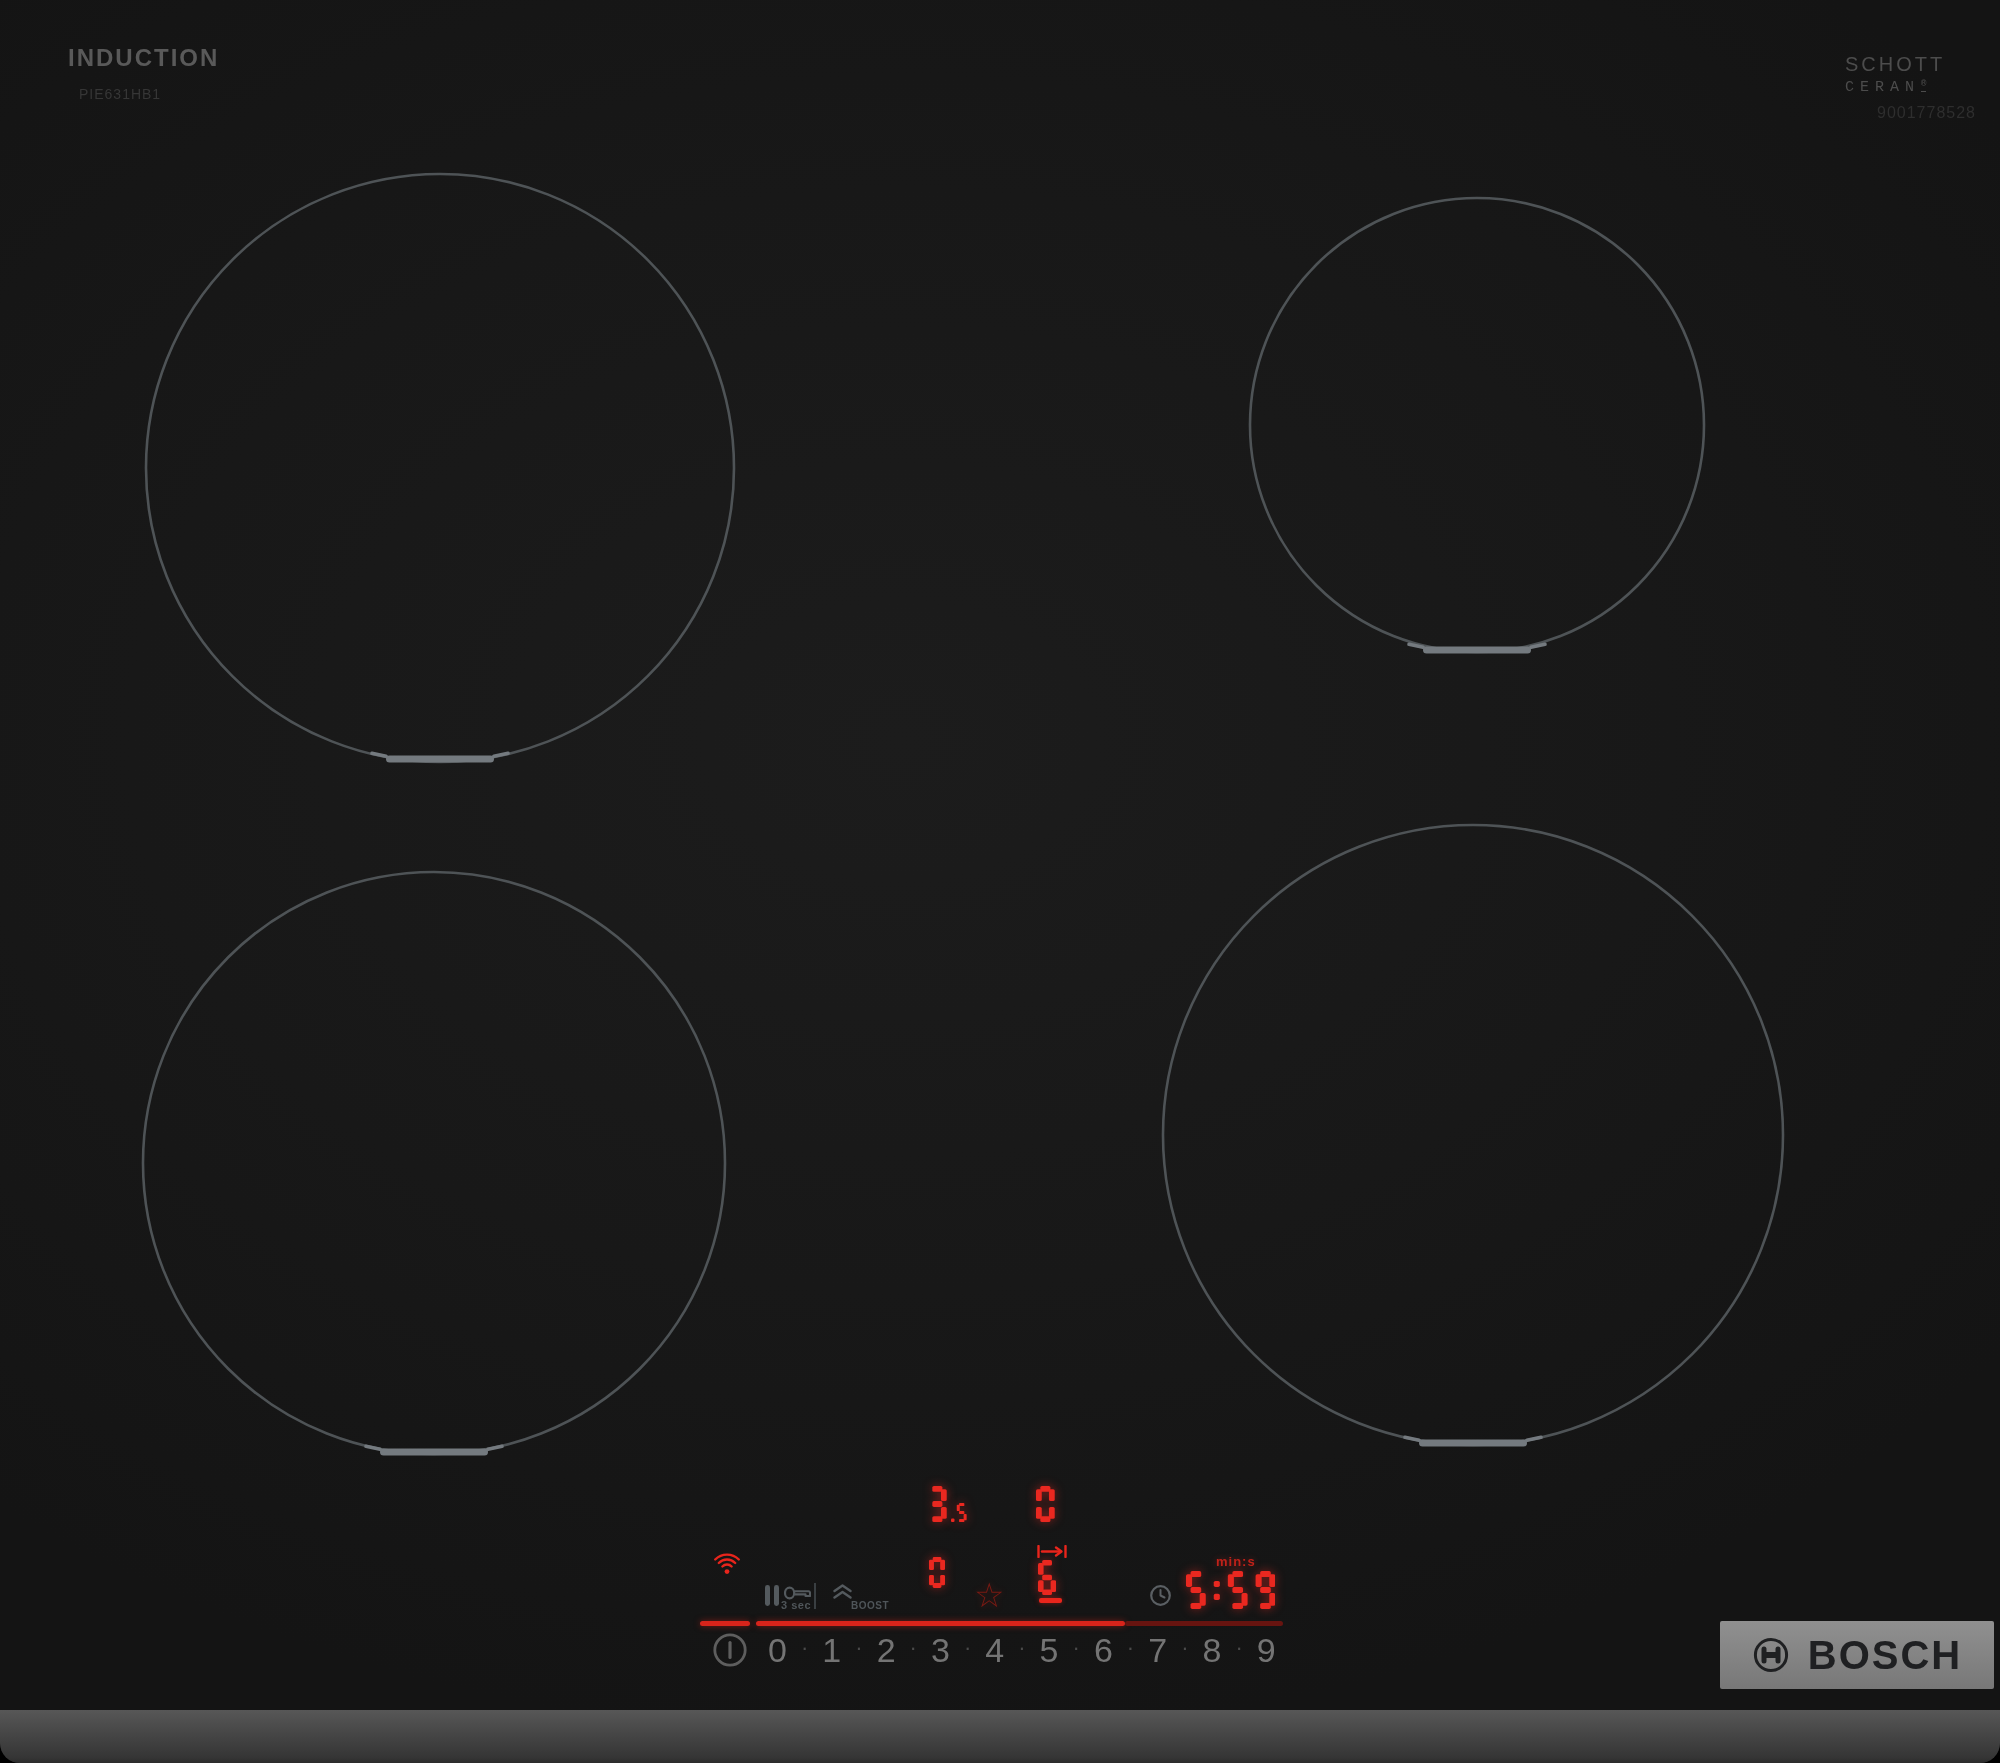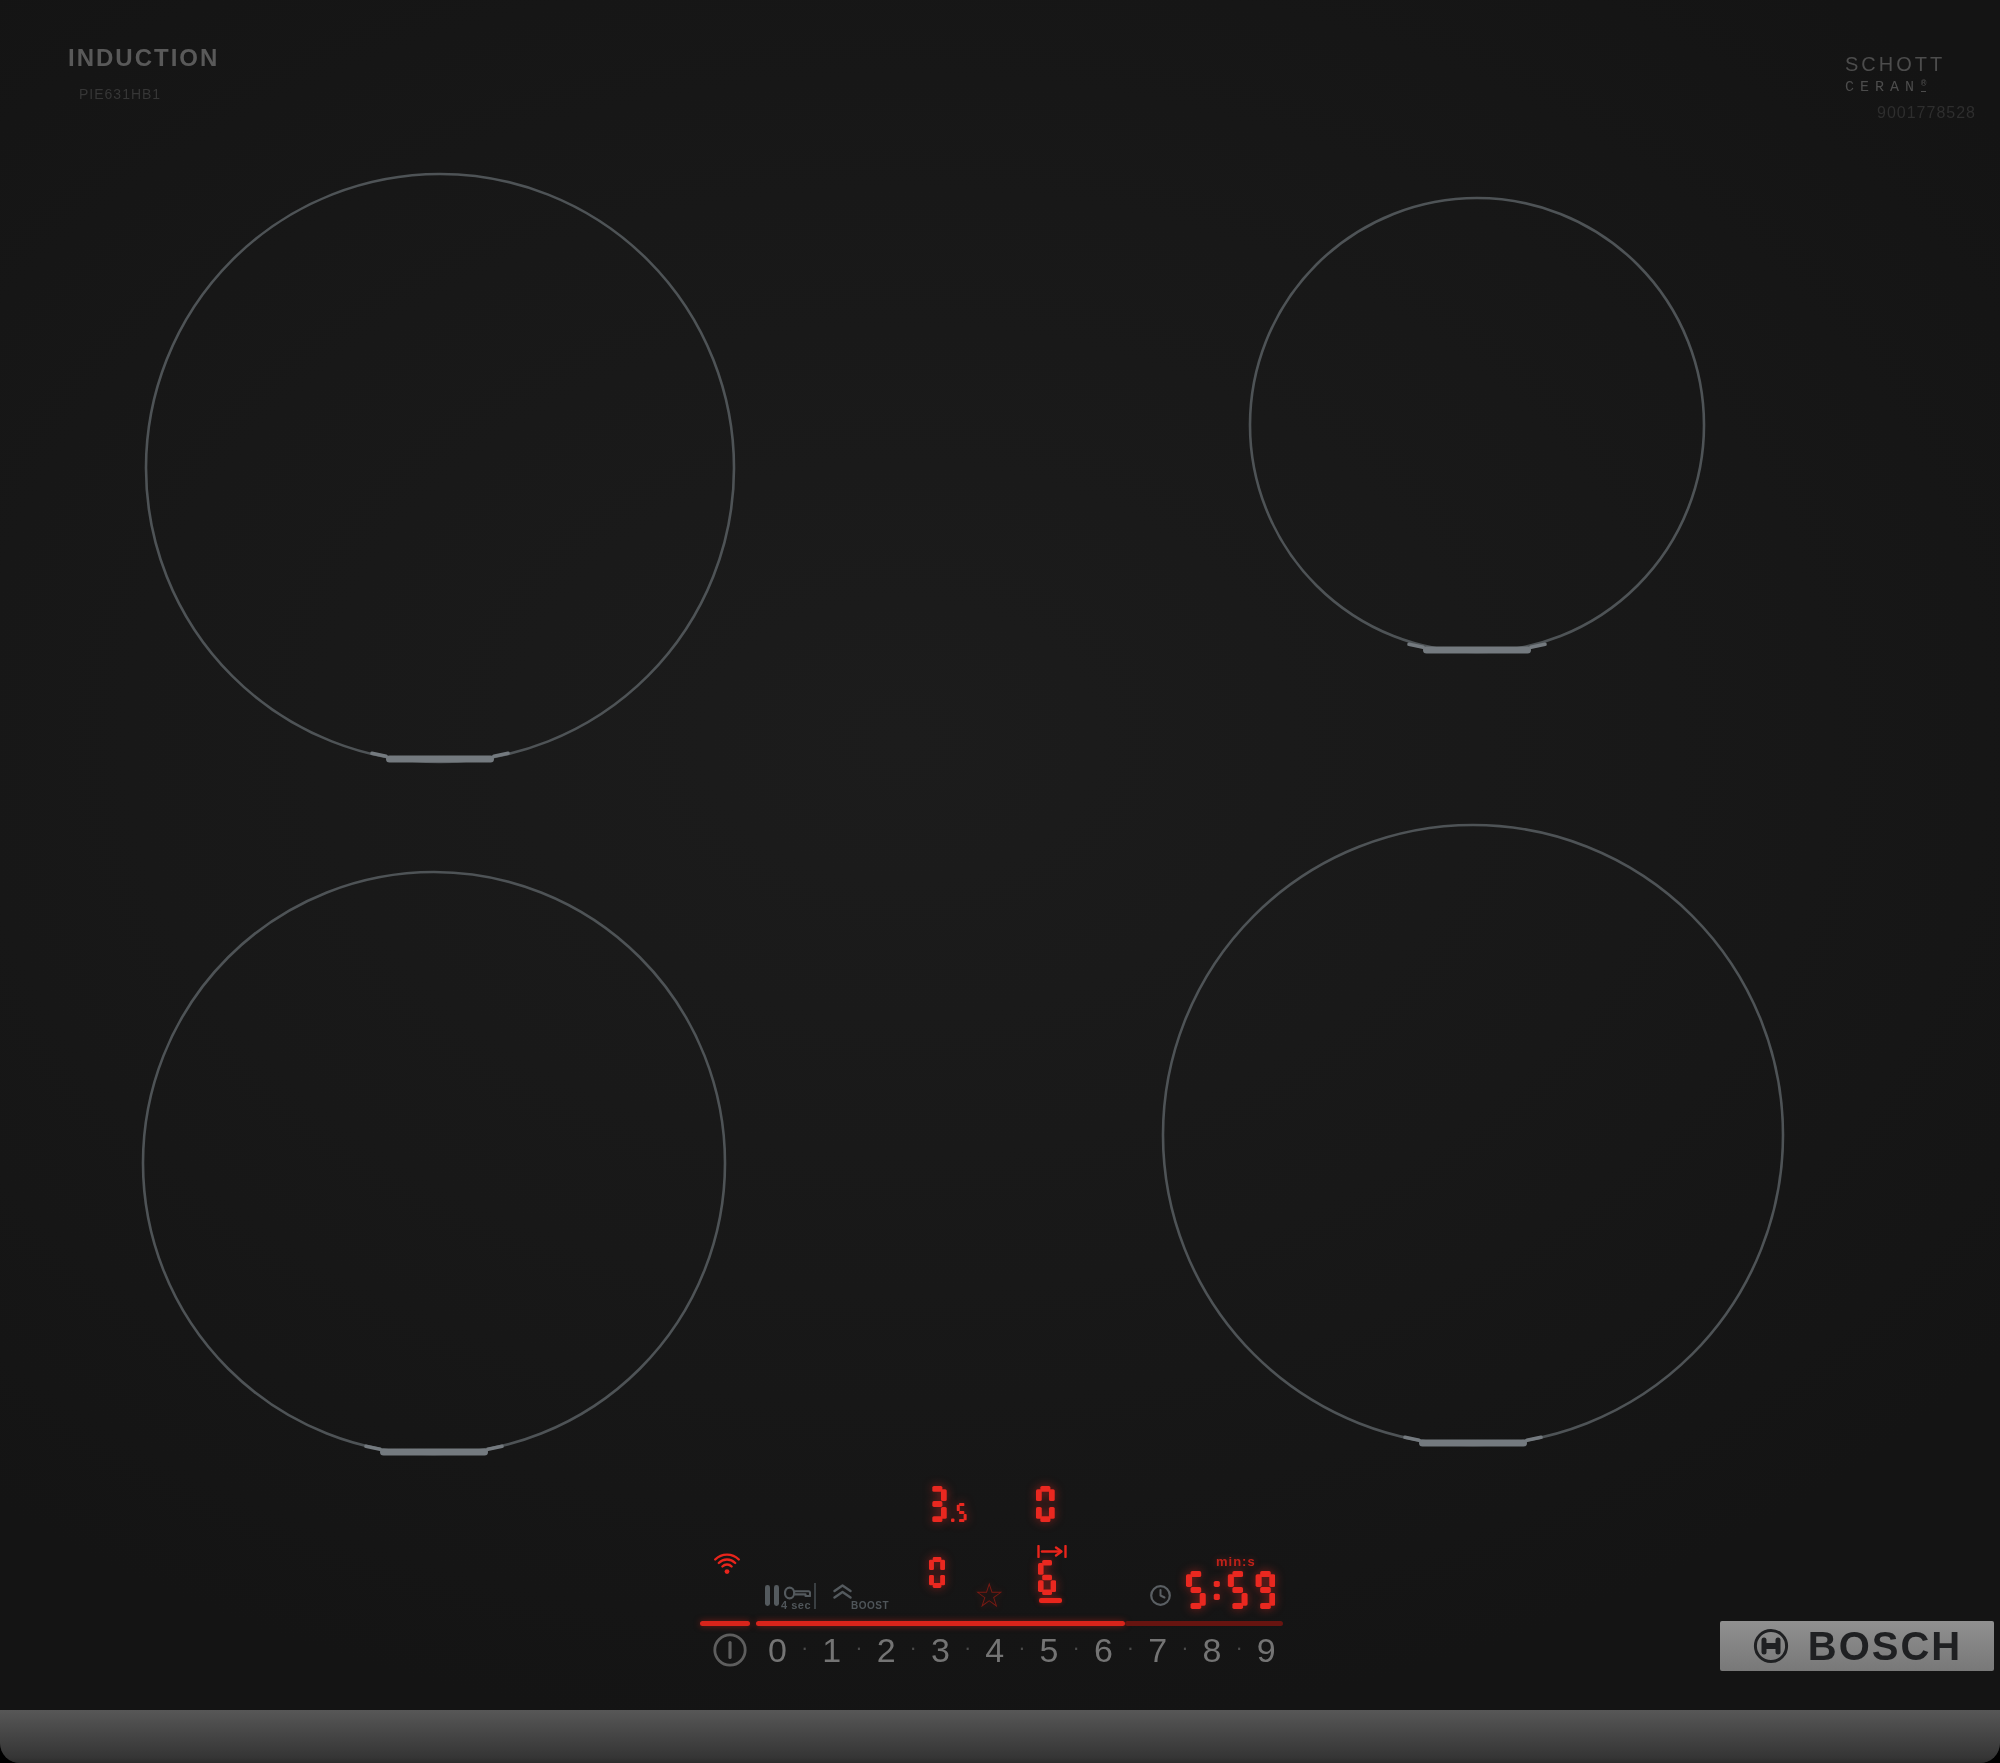--- a/index.html
+++ b/index.html
@@ -32,21 +32,21 @@
               box-shadow:0 0 5px rgba(232,37,28,.5);}
   .graylabel{color:#4f5559;font-weight:bold;}
   .lbl-4sec{left:781px;top:1599px;font-size:11px;letter-spacing:0.5px;}
   .lbl-boost{left:823px;top:1600px;font-size:10px;letter-spacing:0.5px;margin-left:28px;}
   .divider{left:814px;top:1583px;width:2px;height:26px;background:#3a3f42;}
   
   .scale{left:768px;top:1630px;width:508px;height:40px;display:flex;justify-content:space-between;
          align-items:center;color:#747474;font-size:34px;}
   .scale .dot{font-size:22px;color:#4a4a4a;line-height:1;transform:translateY(-2px);}
   
-  .plate{left:1720px;top:1621px;width:274px;height:50px;border-radius:2px;
+  .plate{left:1720px;top:1621px;width:274px;height:68px;border-radius:2px;
          background:linear-gradient(#909090,#787878);display:flex;align-items:center;
          justify-content:center;gap:18px;}
   .plate .bosch{font-size:40px;font-weight:bold;letter-spacing:2px;color:#1f2022;}
   
   .bezel{left:0;right:0;bottom:0;height:53px;border-radius:0 0 18px 18px;
          background:linear-gradient(#575757,#464646 45%,#353535 90%,#2b2b2b);}
 </style>
 </head>
 <body>
 
@@ -104,21 +104,21 @@
   </svg>
 
   <svg class="abs" style="left:765px;top:1585px;" width="15" height="21" viewBox="0 0 15 21">
     <rect x="0" y="0" width="5" height="21" rx="2.4" fill="#545a5e"></rect>
     <rect x="9" y="0" width="5" height="21" rx="2.4" fill="#545a5e"></rect>
   </svg>
   <svg class="abs" style="left:784px;top:1585px;" width="27" height="16" viewBox="0 0 27 16">
     <ellipse cx="5.6" cy="8" rx="4.6" ry="5.4" fill="none" stroke="#545a5e" stroke-width="2.2"></ellipse>
     <path d="M10.5 6.2 H24.5 A1.6 1.6 0 0 1 26 7.8 V11 H21.5 V9.4 H10.5" fill="none" stroke="#545a5e" stroke-width="2.1" stroke-linejoin="round"></path>
   </svg>
-  <div class="abs lbl-4sec graylabel">4 sec</div>
+  <div class="abs lbl-4sec graylabel">3 sec</div>
   <div class="abs divider"></div>
   <svg class="abs" style="left:833px;top:1584px;" width="19" height="15" viewBox="0 0 19 15">
     <g fill="none" stroke="#545a5e" stroke-width="2.4" stroke-linejoin="round" stroke-linecap="round">
       <path d="M1.5 7 L9.5 1.5 L17.5 7"></path>
       <path d="M1.5 13.5 L9.5 8 L17.5 13.5"></path>
     </g>
   </svg>
   <div class="abs lbl-boost graylabel">BOOST</div>
 
   <div class="abs seg" style="left:928px;top:1486px;">

